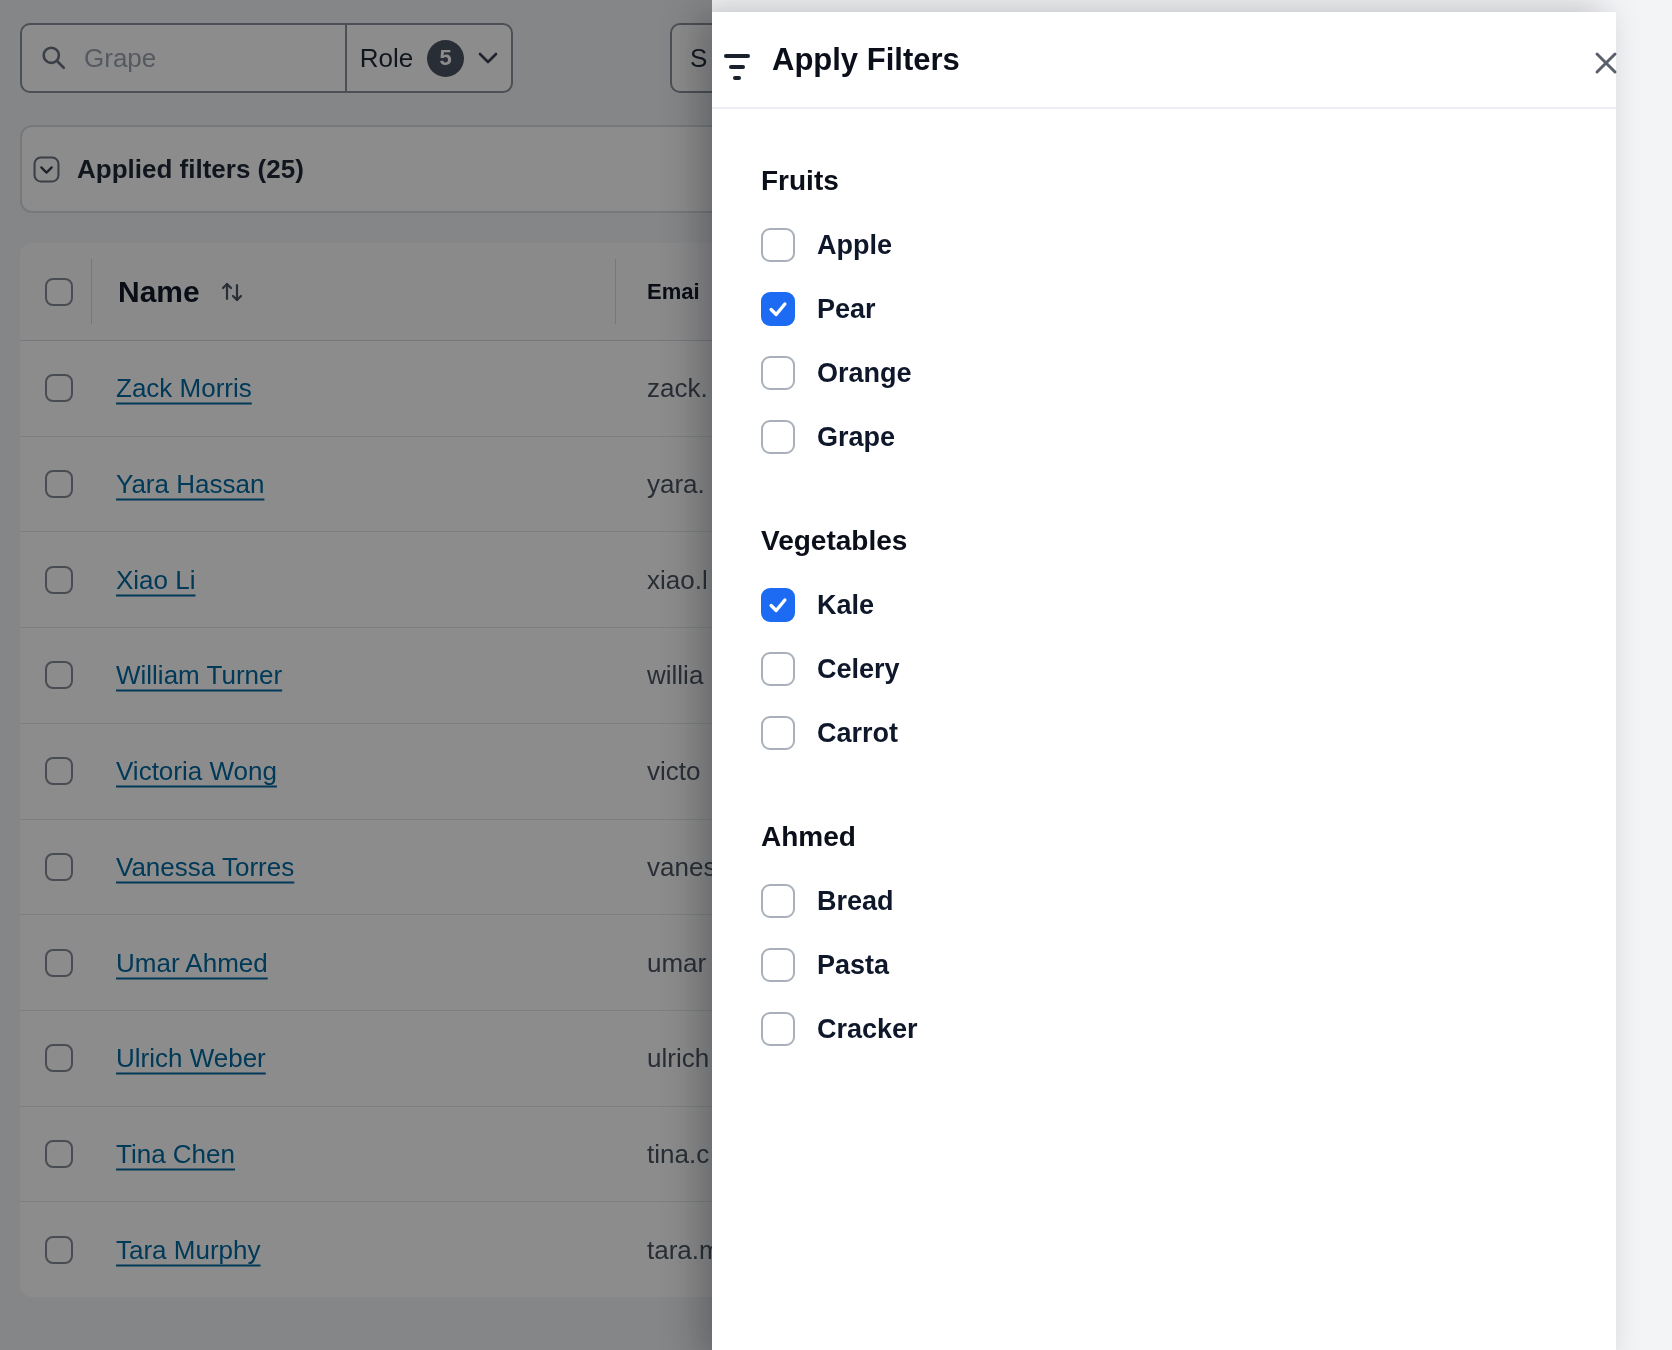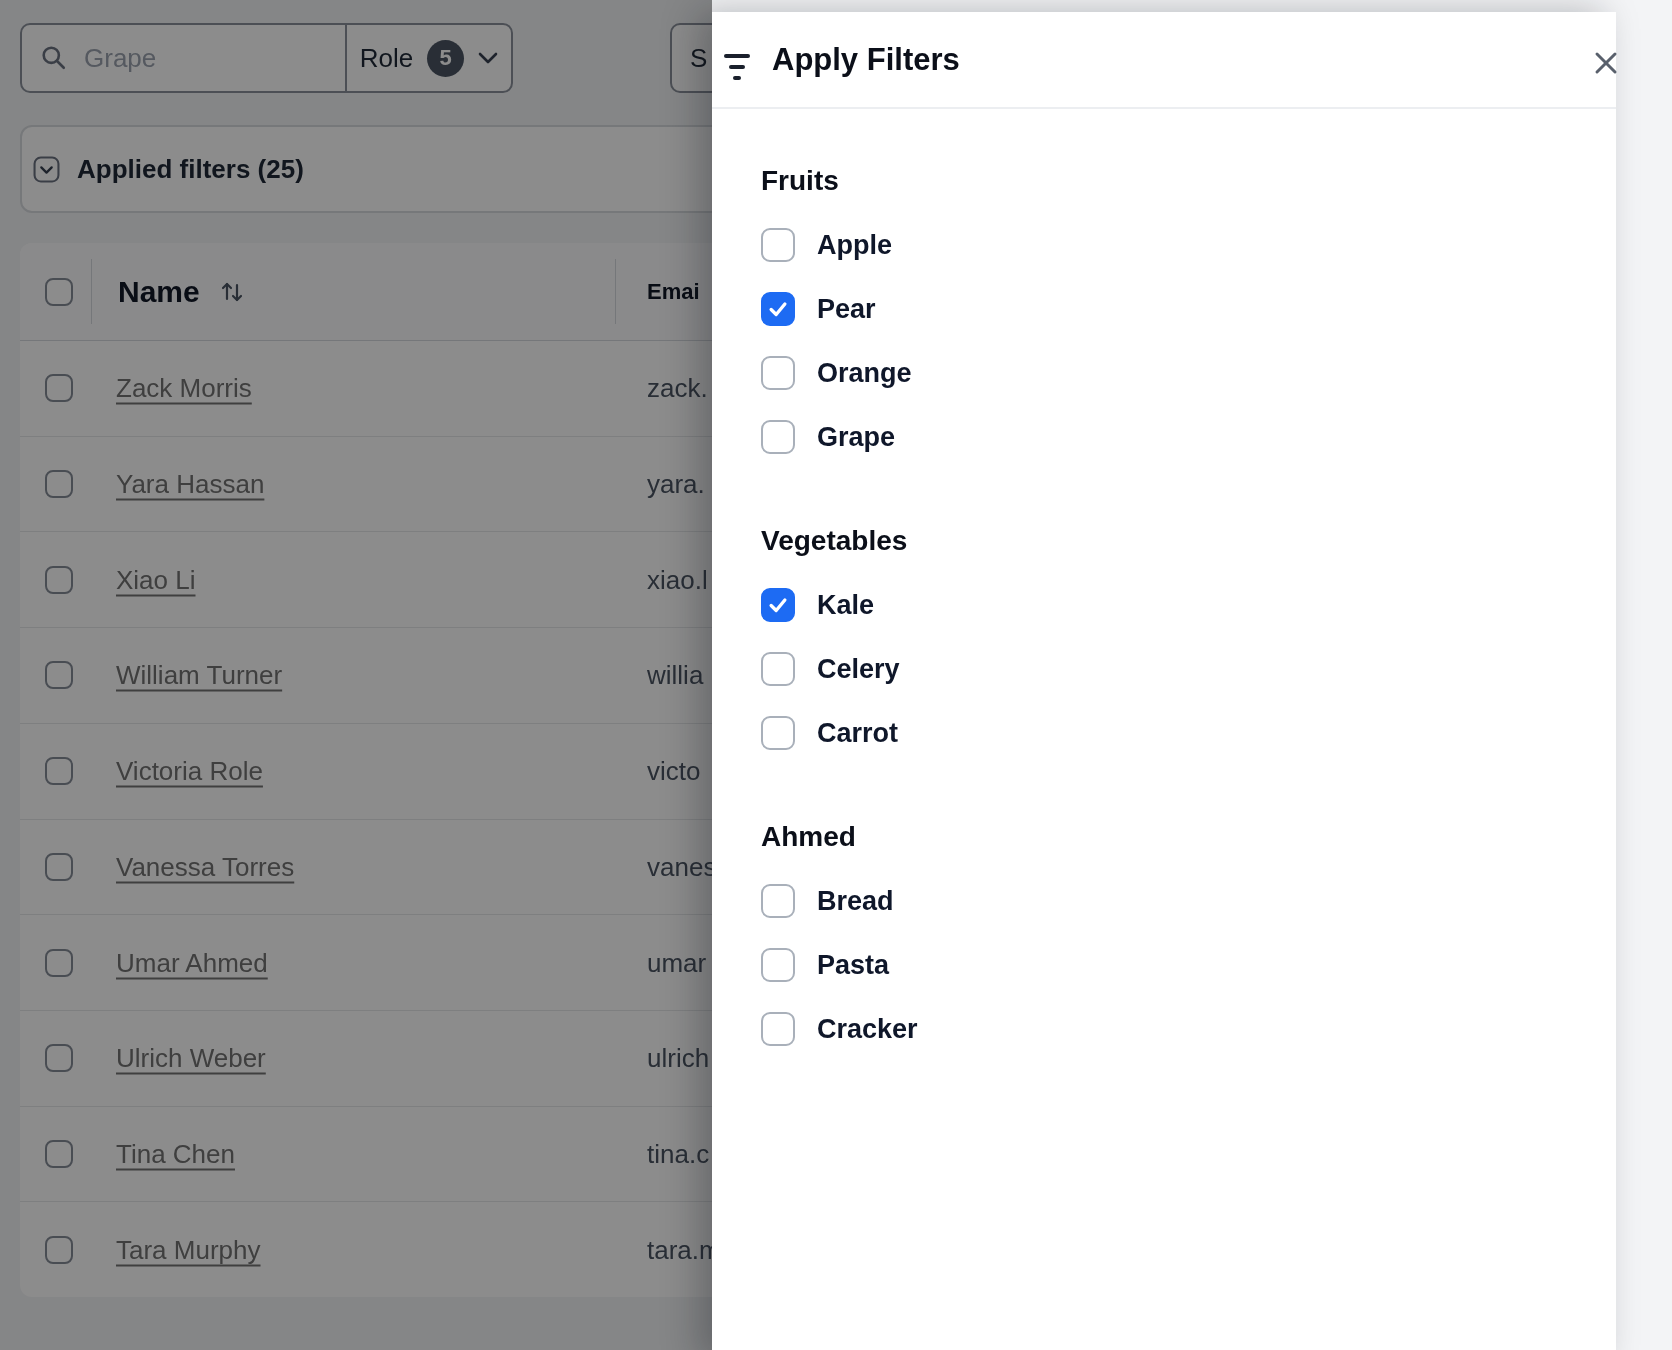--- a/index.html
+++ b/index.html
@@ -34,21 +34,21 @@
   .cb { position:absolute; left:25px; top:50%; transform:translateY(-50%); width:28px; height:28px;
     background:#fff; border:2px solid #868d98; border-radius:8px; }
   .vline { position:absolute; top:16px; bottom:16px; width:1px; background:#d6d9de; }
   .v1 { left:71px; } .v2 { left:595px; }
   .th-name { position:absolute; left:98px; top:50%; transform:translateY(-50%);
     display:flex; align-items:center; gap:20px; font-size:30px; font-weight:700; color:#111827; }
   .th-email { position:absolute; left:627px; top:50%; transform:translateY(-50%);
     font-size:22px; font-weight:700; color:#111827; white-space:nowrap; }
   .trow { flex:1; position:relative; border-bottom:1px solid #e5e7ea; }
   .trow:last-child { border-bottom:none; }
-  .tname { position:absolute; left:96px; top:50%; transform:translateY(-50%); font-size:26px; color:#737373;
+  .tname { position:absolute; left:96px; top:50%; transform:translateY(-50%); font-size:26px; color:#0369a1;
     text-decoration:underline; text-decoration-thickness:1.5px; text-underline-offset:6px; white-space:nowrap; }
   .temail { position:absolute; left:627px; top:50%; transform:translateY(-50%); font-size:26px; color:#4b5563;
     white-space:nowrap; }
 
   
   .scrim { position:absolute; left:0; top:0; width:712px; height:1350px; background:rgba(0,0,0,0.45); z-index:5; }
 
   
   .panel { position:absolute; left:712px; top:12px; width:904px; height:1350px; background:#fff; z-index:10;
     box-shadow:-14px 0 34px rgba(15,18,25,0.28); }
@@ -150,21 +150,21 @@
         <a class="tname">Xiao Li</a>
         <span class="temail">xiao.l</span>
       </div>
       <div class="trow">
         <span class="cb"></span>
         <a class="tname">William Turner</a>
         <span class="temail">willia</span>
       </div>
       <div class="trow">
         <span class="cb"></span>
-        <a class="tname">Victoria Role</a>
+        <a class="tname">Victoria Wong</a>
         <span class="temail">victo</span>
       </div>
       <div class="trow">
         <span class="cb"></span>
         <a class="tname">Vanessa Torres</a>
         <span class="temail">vanes</span>
       </div>
       <div class="trow">
         <span class="cb"></span>
         <a class="tname">Umar Ahmed</a>

